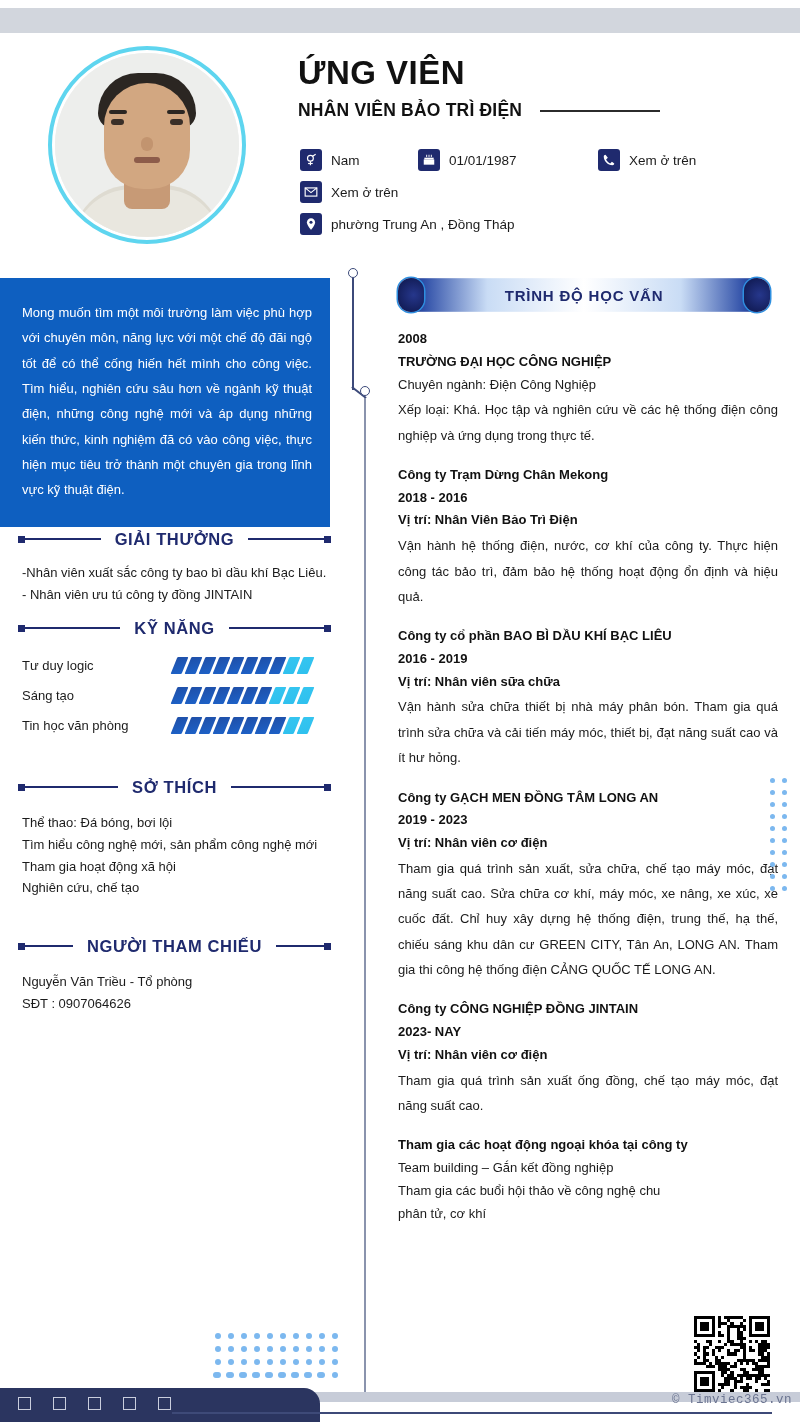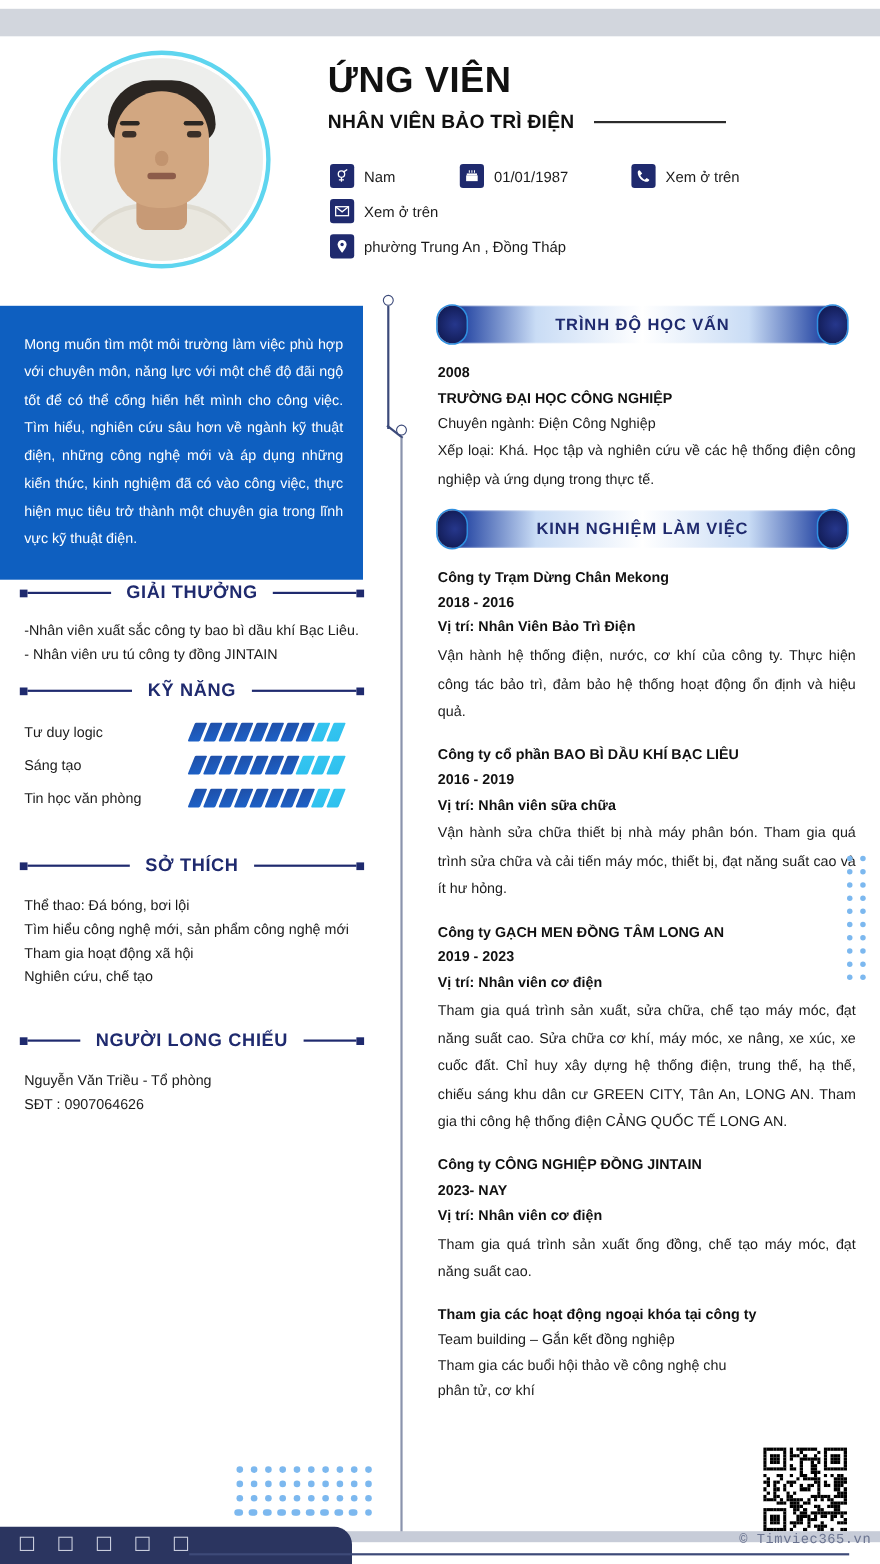--- a/index.html
+++ b/index.html
@@ -57,21 +57,21 @@
   .contact { position:absolute; left:300px; top:116px; width:490px; }
   .crow { display:flex; align-items:center; margin-bottom:10px; }
   .citem { display:flex; align-items:center; }
   .cicon {
     width:22px; height:22px; background:#1f2a6e; border-radius:3px;
     display:flex; align-items:center; justify-content:center; flex:0 0 auto;
   }
   .cicon svg { width:14px; height:14px; fill:#fff; }
   .ctext { font-size:13.5px; color:#1b1b1b; margin-left:9px; white-space:nowrap; }
   .c-gender { width:118px; }
-  .c-dob { width:156px; }
+  .c-dob { width:180px; }
 
   
   .leftcol { position:absolute; left:0; top:278px; width:345px; }
   .objective {
     position:absolute; left:0; top:0; width:330px; padding:22px 18px 24px 22px;
     background:#0e5fc0; color:#fff;
   }
   .objective p { font-size:13px; line-height:1.95; text-align:justify; }
 
   .lsec { position:absolute; width:345px; }
@@ -357,21 +357,21 @@
         <p>Tìm hiểu công nghệ mới, sản phẩm công nghệ mới</p>
         <p>Tham gia hoạt động xã hội</p>
         <p>Nghiên cứu, chế tạo</p>
       </div>
     </div>
 
     <div class="lsec" style="top:655px;">
       <div class="lsec-head">
         <span class="sq"></span>
         <span class="ln"></span>
-        <span class="tt">NGƯỜI LONG CHIẾU</span>
+        <span class="tt">NGƯỜI THAM CHIẾU</span>
         <span class="ln"></span>
         <span class="sq"></span>
       </div>
       <div class="lsec-body" style="padding-top:12px;">
         <p>Nguyễn Văn Triều -  Tổ phòng</p>
         <p>SĐT : 0907064626</p>
       </div>
     </div>
   </div>
 
@@ -380,23 +380,20 @@
     <div class="ribbon">
       <span class="ribbon-title">TRÌNH ĐỘ HỌC VẤN</span>
     </div>
     <div class="entry">
       <div class="ln-b">2008</div>
       <div class="ln-b">TRƯỜNG ĐẠI HỌC CÔNG NGHIỆP</div>
       <div class="ln-n">Chuyên ngành: Điện Công Nghiệp</div>
       <div class="desc">Xếp loại: Khá. Học tập và nghiên cứu về các hệ thống điện công nghiệp và ứng dụng trong thực tế.</div>
     </div>
 
-    <div class="ribbon" style="margin-top:10px;">
-      <span class="ribbon-title">KINH NGHIỆM LÀM VIỆC</span>
-    </div>
     <div id="exp-list">
         <div class="entry">
           <div class="ln-b">Công ty Trạm Dừng Chân Mekong</div>
           <div class="ln-b">2018 - 2016</div>
           <div class="ln-b">Vị trí: Nhân Viên Bảo Trì Điện</div>
           <div class="desc">Vận hành hệ thống điện, nước, cơ khí của công ty. Thực hiện công tác bảo trì, đảm bảo hệ thống hoạt động ổn định và hiệu quả.</div>
         </div>
         <div class="entry">
           <div class="ln-b">Công ty cổ phần BAO BÌ DẦU KHÍ BẠC LIÊU</div>
           <div class="ln-b">2016 - 2019</div>

